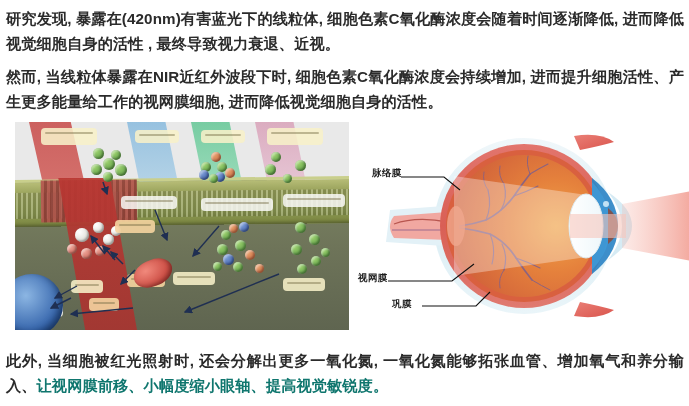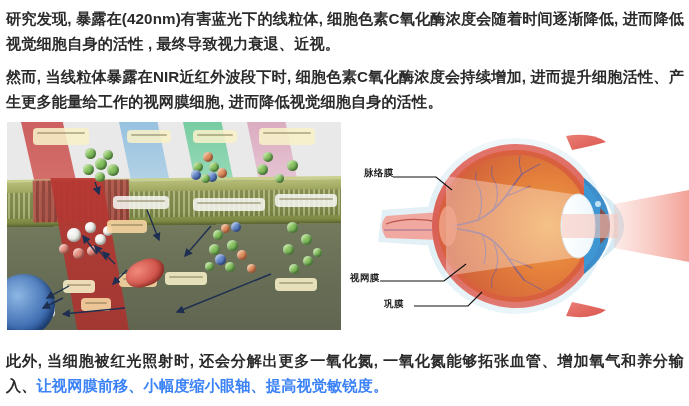--- a/index.html
+++ b/index.html
@@ -25,27 +25,27 @@
     line-height: 25px;
     font-weight: 600;
     letter-spacing: 0.1px;
     text-align: justify;
     text-justify: inter-character;
   }
   #para-top      { top: 6px; }
   #para-second   { top: 64px; }
   #para-bottom   { top: 348px; }
 
-  .hl-green { color: #3b82f6; }
+  .hl-green { color: #0f766e; }
 
   
   .figure-row {
     position: absolute;
     top: 120px;
-    left: 0;
+    left: 8px;
     width: 560px;
     height: 212px;
   }
 
   
   .cell-panel {
     position: absolute;
     left: 7px;
     top: 2px;
     width: 334px;

